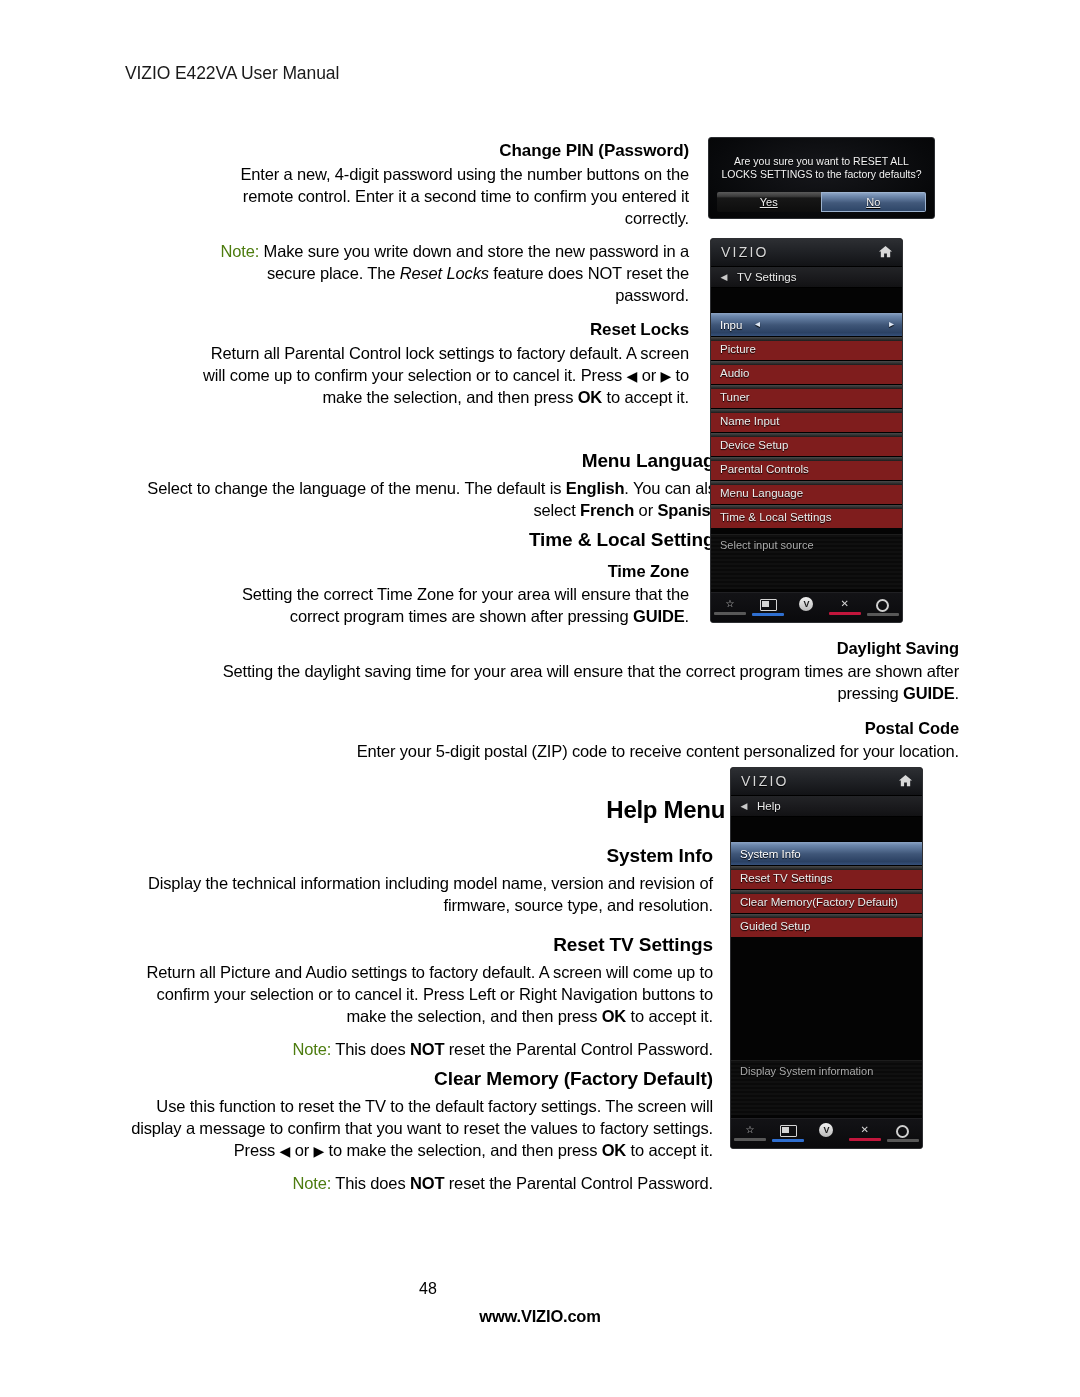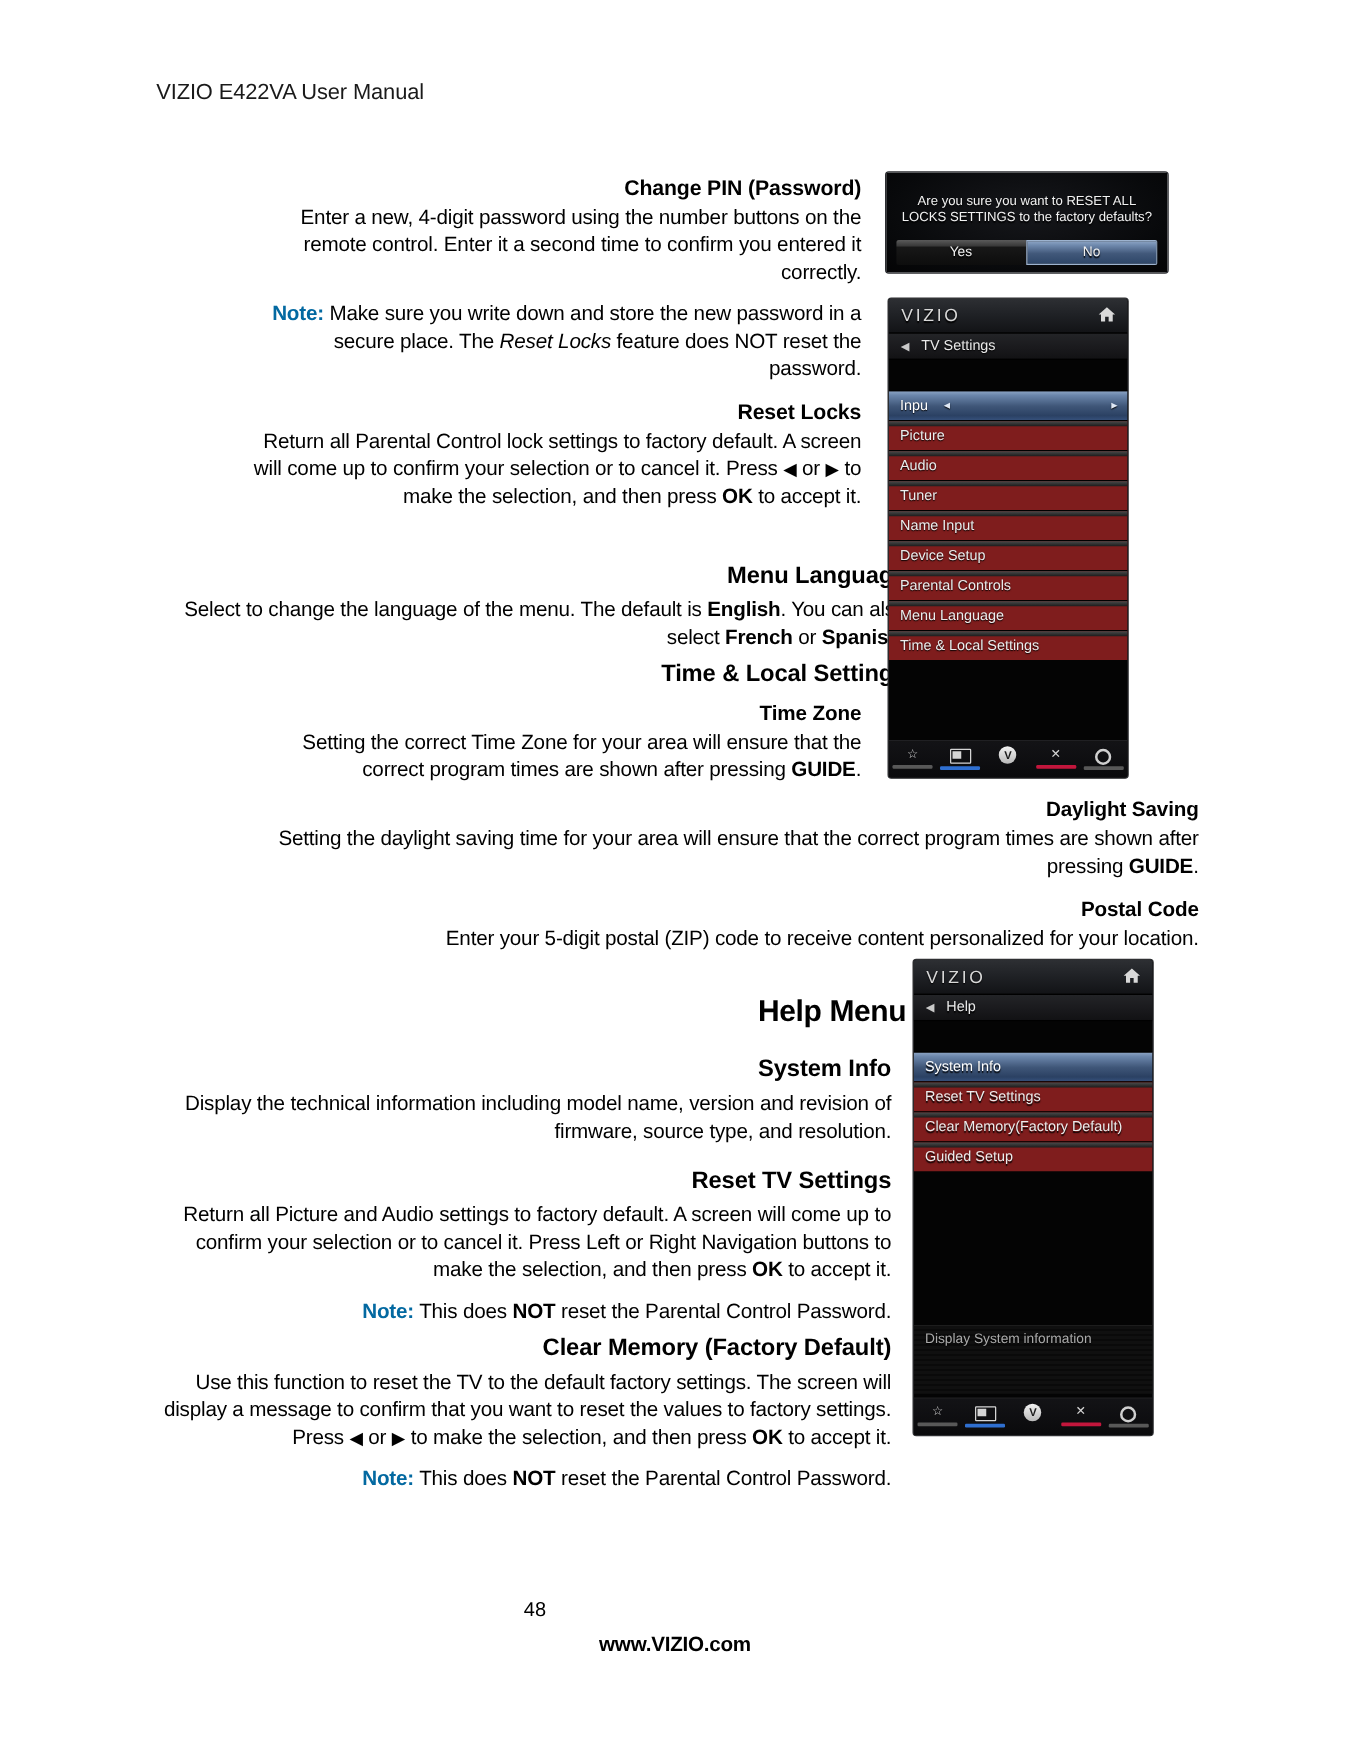--- a/index.html
+++ b/index.html
@@ -44,21 +44,21 @@
     margin: 0 0 3px 0;
     letter-spacing: -0.1px;
   }
   p.body {
     font-size: 16.5px;
     line-height: 1.33;
     margin: 0 0 11px 0;
     letter-spacing: -0.15px;
   }
   p.body:last-child { margin-bottom: 0; }
-  .note-label { color: #0369a1; font-weight: bold; }
+  .note-label { color: #4d7c0f; font-weight: normal; }
   b { font-weight: bold; }
   i { font-style: italic; }
   .arrow { font-size: 14px; }
 
   
   .abs { position: absolute; text-align: right; }
 
   
   .footer-page {
     position: absolute;
@@ -110,20 +110,21 @@
   }
   .dlg-btns {
     position: absolute;
     left: 8px;
     right: 8px;
     bottom: 6px;
     height: 20px;
     display: flex;
     border-radius: 2px;
     overflow: hidden;
+    text-decoration: underline;
   }
   .dlg-btn {
     flex: 1;
     font-size: 11px;
     display: flex;
     align-items: center;
     justify-content: center;
     color: #f0f0f0;
     text-shadow: 0 1px 1px #000;
   }
@@ -410,20 +411,21 @@
       </div>
     <div class="m-row">
         <span class="sep"></span>
         <span>Menu Language</span>
       </div>
     <div class="m-row">
         <span class="sep"></span>
         <span>Time &amp; Local Settings</span>
       </div>
   </div>
+  <div class="m-hint">Select input source</div>
   <div class="m-foot">
     <div class="f-item">
       <div class="f-glyph">☆</div>
       <div class="f-bar grey"></div>
     </div>
     <div class="f-item">
       <div class="f-glyph">
           <div class="tvglyph"></div>
         </div>
       <div class="f-bar blue"></div>

